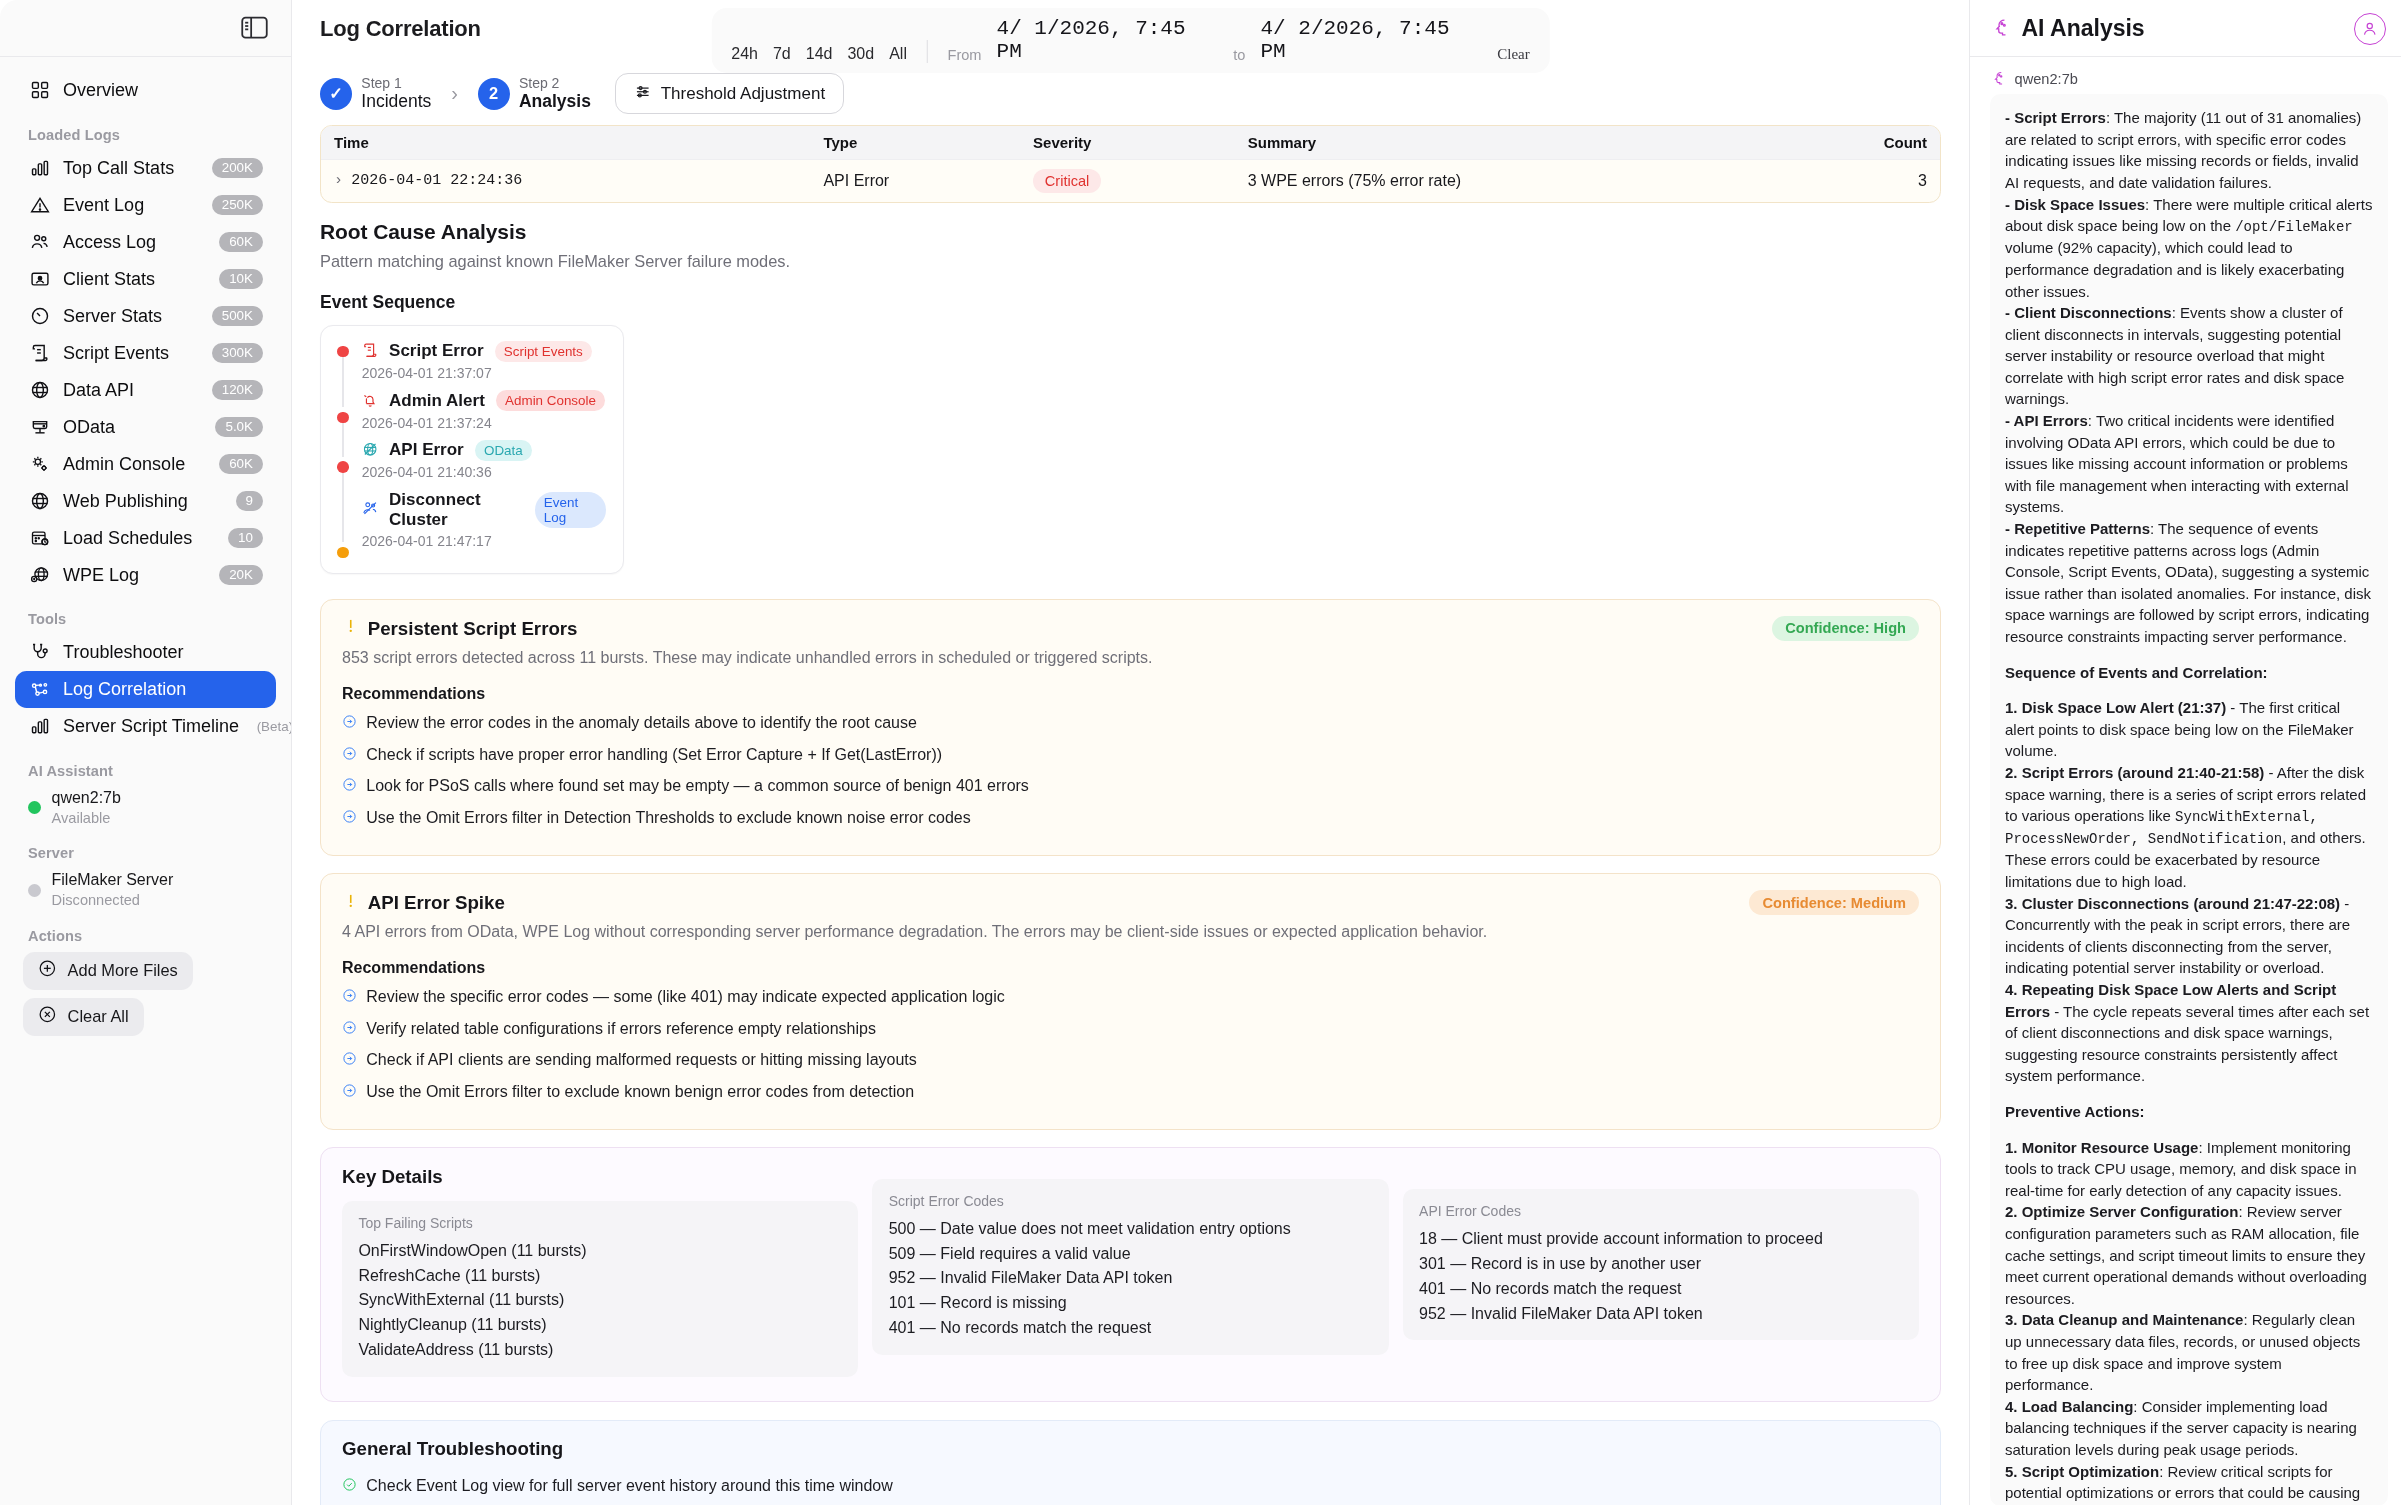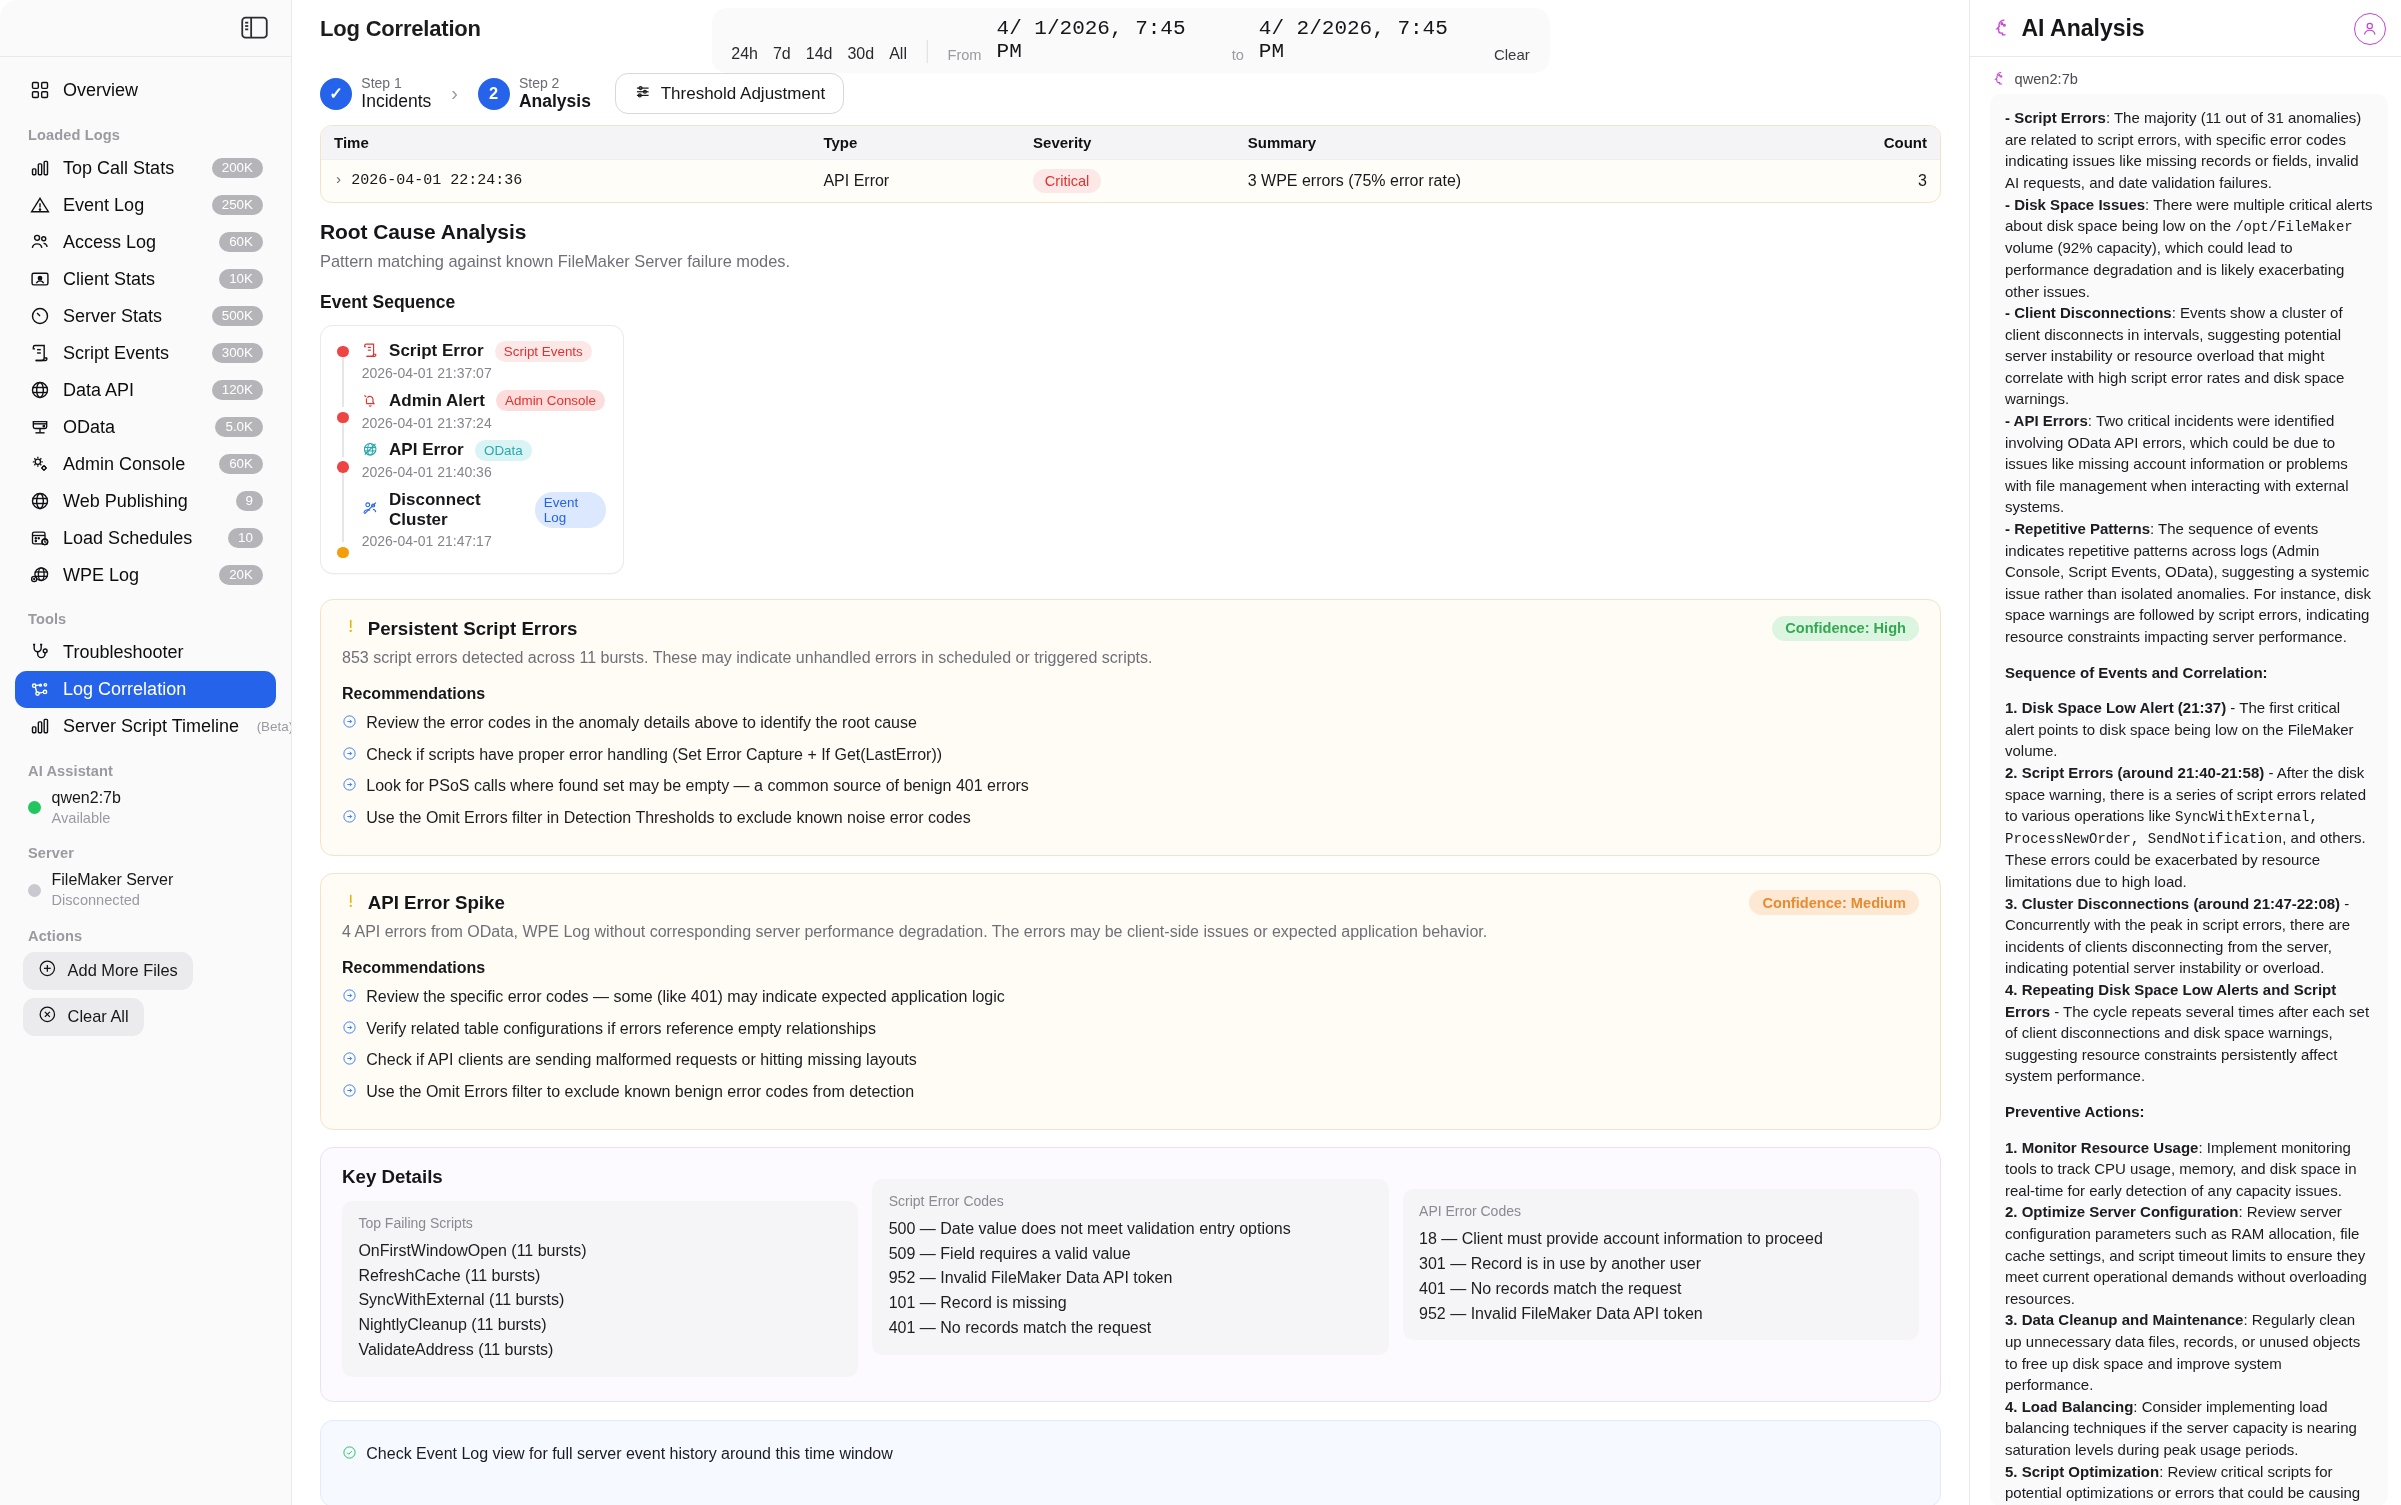--- a/index.html
+++ b/index.html
@@ -73,21 +73,21 @@
     position: absolute; left: 50%; transform: translateX(-50%);
     top: 8.2px;
     display: flex; align-items: flex-end; gap: 15px;
     background: #fafafa; border-radius: 15px; padding: 9.3px 20px;
     font-size: 16px; color: #2a2a2e;
   }
   .range-bar .rb { cursor: pointer; }
   .range-bar .sep { width:1.2px; height:23.4px; background:#ddddE1; margin: 0 4.7px; }
   .range-bar .muted { color: #9a9aa1; font-size: 14.6px; }
   .range-bar .dt { font-size: 21px; color: #15151a; font-family: Liberation Mono, monospace; }
-  .range-bar .clear { font-size: 15px; color: #3a3a40; cursor: pointer; }
+  .range-bar .clear { font-size: 15px; color: #3a3a40; cursor: pointer; font-family: Liberation Serif, serif; }
 
   .content {
     flex: 1; overflow: hidden; padding: 0 0 0 0; position: relative;
     display:flex; flex-direction:column;
   }
   .steps-row {
     display: flex; align-items: center; gap: 14px;
     padding: 16.4px 28px 10.5px 28px;
   }
   .step { display:flex; align-items:center; gap: 9.3px; cursor:pointer; }
@@ -773,20 +773,21 @@
                 <div class="kd-t">API Error Codes</div>
                 <div class="kd-l">18 — Client must provide account information to proceed</div>
                 <div class="kd-l">301 — Record is in use by another user</div>
                 <div class="kd-l">401 — No records match the request</div>
                 <div class="kd-l">952 — Invalid FileMaker Data API token</div>
               </div>
             </div>
         </div>
 
         <div class="gt">
+          <h4>General Troubleshooting</h4>
           <div id="gt-list">
               <div class="rec">
                 <span><svg width="15" height="15" viewBox="0 0 24 24" fill="none" stroke="#22c55e" stroke-width="1.6">
                     <circle cx="12" cy="12" r="9"></circle>
                     <path d="M8.2 12.2l2.6 2.6 4.8-5"></path>
                   </svg></span>
                 <span class="t">Check Event Log view for full server event history around this time window</span>
               </div>
               <div class="rec"></div>
             </div>

